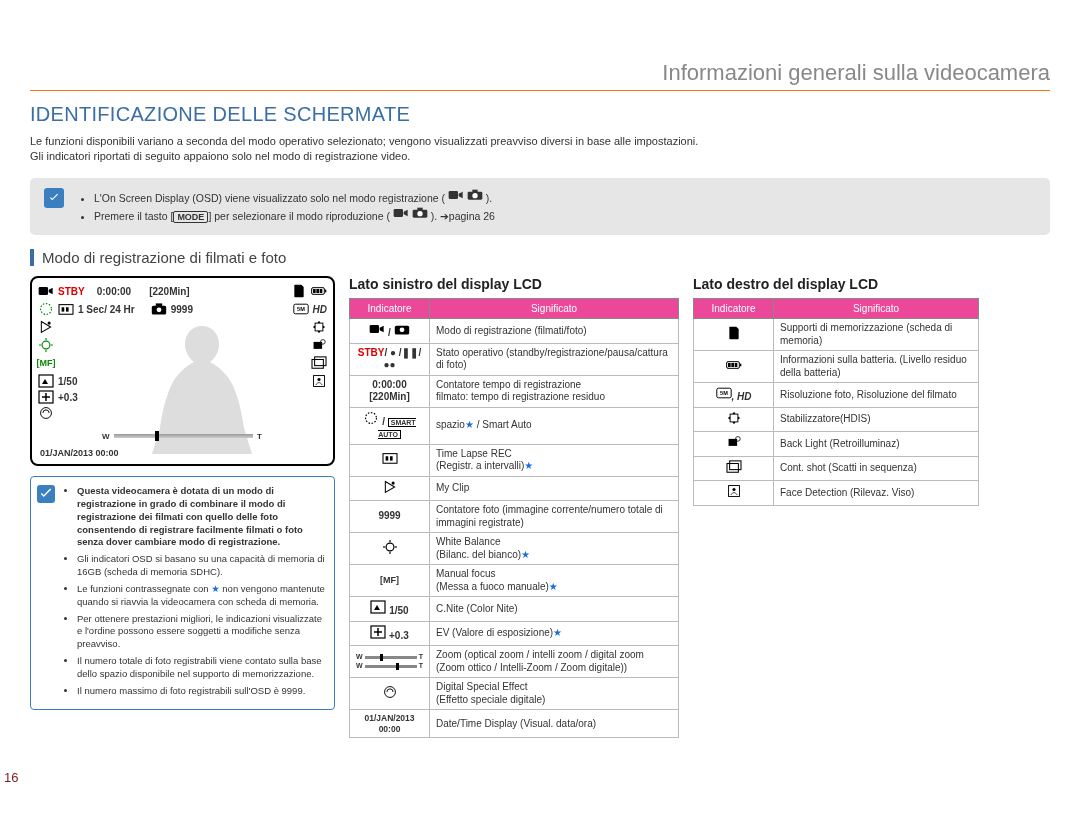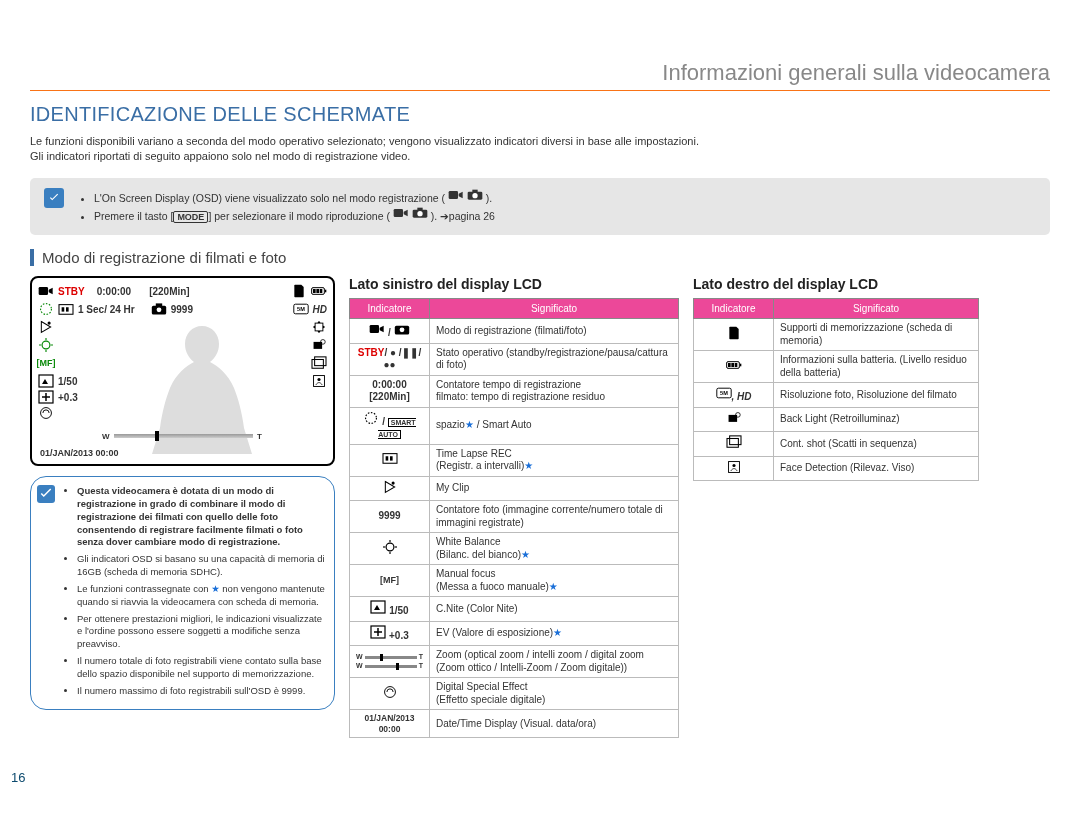--- a/index.html
+++ b/index.html
@@ -105,21 +105,21 @@
     width:160px; height:8px;
     display:flex; align-items:center;
     font-size:8px; font-weight:bold;
   }
   .zoom-track { flex:1; height:4px; background:linear-gradient(#999,#ccc); margin:0 4px; position:relative;}
   .zoom-thumb { position:absolute; left:30%; top:-3px; width:4px; height:10px; background:#000;}
 
   .sub-note {
     margin-top:10px;
     border: 1px solid #3a7fc0;
-    border-radius:16px;
+    border-radius:4px;
     padding: 8px 8px 8px 34px;
     position:relative;
     font-size:9.5px;
     line-height:1.35;
   }
   .sub-note .note-icon {
     position:absolute; left:6px; top:8px;
     width:18px; height:18px; background:#3a7fc0; border-radius:3px;
     display:flex; align-items:center; justify-content:center;
   }
@@ -144,33 +144,33 @@
   table.ind td {
     border:1px solid #bbb;
     padding:3px 6px;
     vertical-align:middle;
     line-height:1.25;
   }
   table.ind td.ic {
     text-align:center; width:80px; font-weight:bold;
   }
   .page-num {
-    position:absolute; left:11px; bottom:40px;
-    font-size:13px; color:#0c4a6e;
+    position:absolute; left:4px; bottom:40px;
+    font-size:13px; color:#7f1d1d;
   }
   .arrow { font-family: Arial;}
 </style>
 </head>
 <body>
 
 <div class="page">
   <div class="header-title">Informazioni generali sulla videocamera</div>
   <div class="main-title">IDENTIFICAZIONE DELLE SCHERMATE</div>
   <div class="intro">
-    <span>Le funzioni disponibili variano a seconda del modo operativo selezionato; vengono visualizzato indicatori diversi in base alle impostazioni.</span><br>
+    <span>Le funzioni disponibili variano a seconda del modo operativo selezionato; vengono visualizzati preavviso diversi in base alle impostazioni.</span><br>
     <span>Gli indicatori riportati di seguito appaiono solo nel modo di registrazione video.</span>
   </div>
 
   <div class="note-box">
     <span class="note-icon">
       <svg viewBox="0 0 24 24">
           <path fill="#fff" d="M9 16l-4-4 1.4-1.4L9 13.2l8.6-8.6L19 6z"></path>
         </svg>
     </span>
     <ul>
@@ -568,20 +568,29 @@
                   <svg viewBox="0 0 20 14">
                     <rect x="1" y="1" width="18" height="12" rx="2" fill="none" stroke="#000" stroke-width="1.2"></rect>
                     <text x="10" y="10" text-anchor="middle" font-size="7" font-weight="bold">5M</text>
                   </svg>
                 </span><span style="font-weight:bold;font-style:italic;">, HD</span></td>
               <td>Risoluzione foto, Risoluzione del filmato</td>
             </tr>
         <tr>
               <td class="ic"><span class="ico">
                   <svg viewBox="0 0 18 18">
+                    <rect x="4" y="4" width="10" height="10" fill="none" stroke="#000" stroke-width="1.2"></rect>
+                    <path d="M9 1l2 3H7zM9 17l-2-3h4zM1 9l3-2v4zM17 9l-3 2v-4z" fill="#000"></path>
+                  </svg>
+                </span></td>
+              <td>Stabilizzatore(HDIS)</td>
+            </tr>
+        <tr>
+              <td class="ic"><span class="ico">
+                  <svg viewBox="0 0 18 18">
                     <rect x="2" y="5" width="11" height="9" fill="#000"></rect>
                     <circle cx="14" cy="5" r="3" fill="none" stroke="#000" stroke-width="1"></circle>
                   </svg>
                 </span></td>
               <td>Back Light (Retroilluminaz)</td>
             </tr>
         <tr>
               <td class="ic"><span class="ico">
                   <svg viewBox="0 0 18 16">
                     <rect x="1" y="4" width="13" height="10" fill="none" stroke="#000" stroke-width="1.2"></rect>

